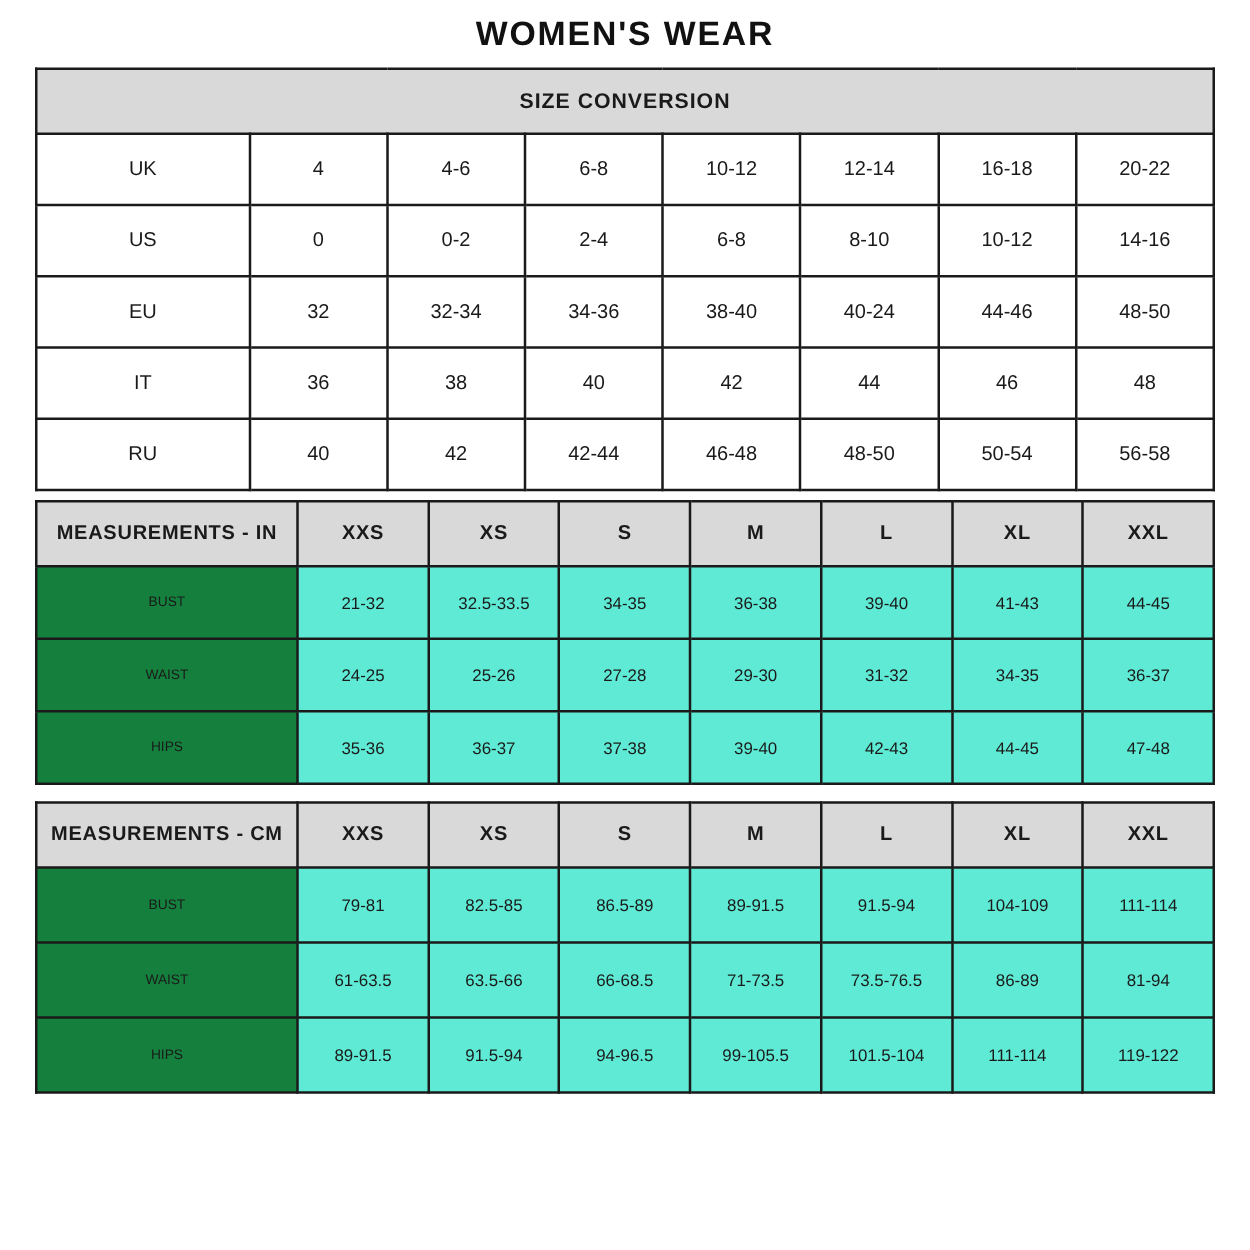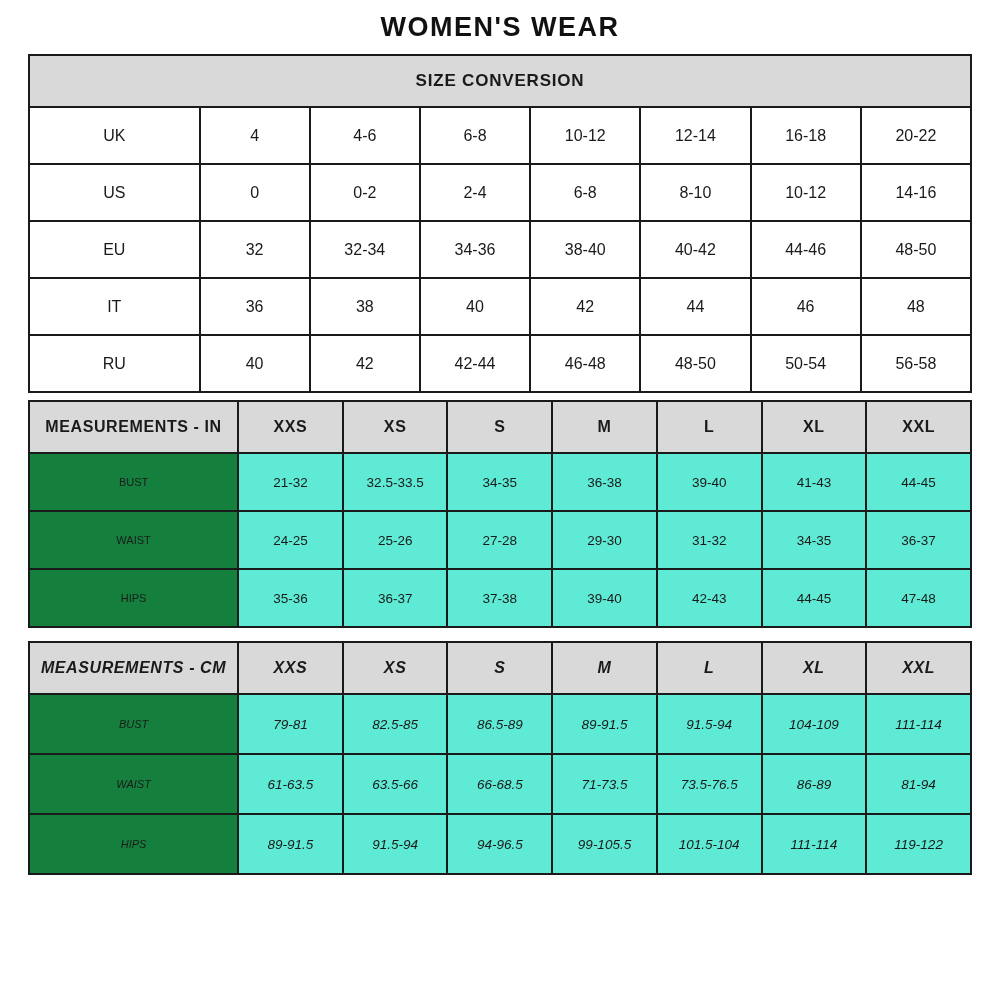--- a/index.html
+++ b/index.html
@@ -41,21 +41,21 @@
   }
   .plain-header thead th, .plain-header tbody th, .plain-header tbody td {
     height: 57px;
     font-size: 16px;
     background: #ffffff;
   }
   .plain-header col.c0 { width: 18.1%; }
 
   
   .gray-header { margin-top: 7px; }
-  .gray-header.last { margin-top: 13px; font-style: italic; }
+  .gray-header.last { margin-top: 13px; }
   .gray-header thead th {
     background: #d9d9d9;
     height: 52px;
     font-size: 16px;
     font-weight: 700;
     letter-spacing: 0.6px;
     margin-left: 31px;
   }
   .gray-header tbody th {
     height: 58px;
@@ -112,21 +112,21 @@
           <td>8-10</td>
           <td>10-12</td>
           <td>14-16</td>
         </tr>
         <tr>
           <th>EU</th>
           <td>32</td>
           <td>32-34</td>
           <td>34-36</td>
           <td>38-40</td>
-          <td>40-42</td>
+          <td>40-24</td>
           <td>44-46</td>
           <td>48-50</td>
         </tr>
         <tr>
           <th>IT</th>
           <td>36</td>
           <td>38</td>
           <td>40</td>
           <td>42</td>
           <td>44</td>

